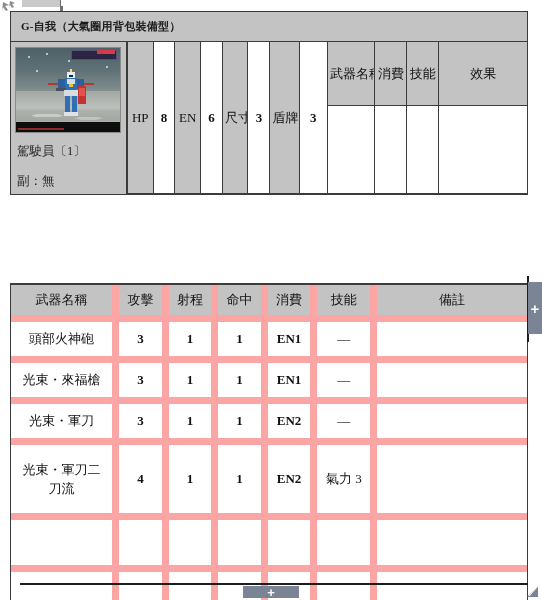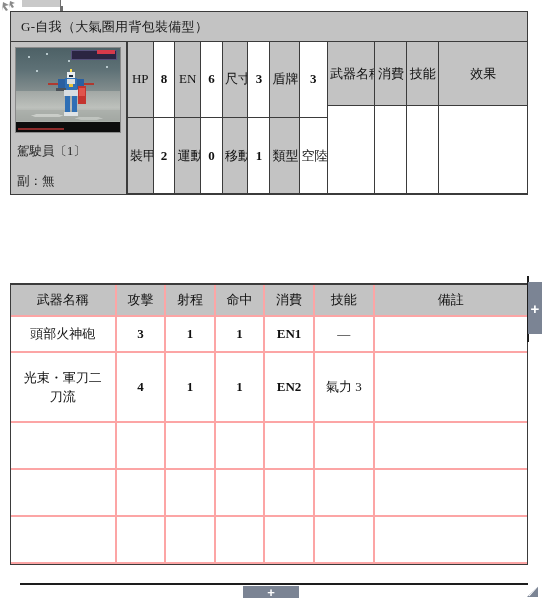--- a/index.html
+++ b/index.html
@@ -62,22 +62,22 @@
   .title-bar {
     height: 30px;
     background: #c3c3c3;
     border-bottom: 1px solid #3b3b3b;
     display: flex;
     align-items: center;
     padding: 0 10px;
     box-sizing: border-box;
   }
   .title-text {
-    font-size: 13px;
-    font-weight: normal;
+    font-size: 11px;
+    font-weight: bold;
     color: #1a1a1a;
     letter-spacing: .3px;
     white-space: nowrap;
   }
 
   
   .body-row {
     display: flex;
     align-items: stretch;
   }
@@ -213,21 +213,21 @@
     border-top: 2px solid #3b3b3b;
     box-sizing: border-box;
     background: #ffffff;
   }
   table.weapons {
     border-collapse: collapse;
     table-layout: fixed;
     width: 100%;
   }
   table.weapons td {
-    border: 2px solid #fca5a5;
+    border: 7px solid #fca5a5;
     text-align: center;
     vertical-align: middle;
     font-size: 13px;
     color: #111111;
     height: 34px;
     padding: 0 2px;
     overflow: hidden;
   }
   table.weapons tr:first-child td { border-top: none; }
   table.weapons tr td:first-child { border-left: none; }
@@ -385,30 +385,20 @@
           <tr>
             <td class="hdr">HP</td>
             <td class="val">8</td>
             <td class="hdr">EN</td>
             <td class="val">6</td>
             <td class="hdr">尺寸</td>
             <td class="val">3</td>
             <td class="hdr">盾牌</td>
             <td class="val">3</td>
           </tr>
-          <tr>
-            <td class="hdr">裝甲</td>
-            <td class="val">2</td>
-            <td class="hdr">運動</td>
-            <td class="val">0</td>
-            <td class="hdr">移動</td>
-            <td class="val">1</td>
-            <td class="hdr">類型</td>
-            <td class="valn">空陸</td>
-          </tr>
         </tbody>
       </table>
 
       <table class="grid spec-table">
         <colgroup>
           <col style="width:23.8%">
             <col style="width:16.0%">
           <col style="width:16.0%">
             <col style="width:44.2%">
         </colgroup>
@@ -457,21 +447,39 @@
       <tr>
         <td class="wname">頭部火神砲</td>
         <td class="wnum">3</td>
         <td class="wnum">1</td>
         <td class="wnum">1</td>
         <td class="wnum">EN1</td>
         <td>—</td>
         <td></td>
       </tr>
 
-
+      <tr>
+        <td class="wname">光束・來福槍</td>
+        <td class="wnum">3</td>
+        <td class="wnum">1</td>
+        <td class="wnum">1</td>
+        <td class="wnum">EN1</td>
+        <td>—</td>
+        <td></td>
+      </tr>
+
+      <tr>
+        <td class="wname">光束・軍刀</td>
+        <td class="wnum">3</td>
+        <td class="wnum">1</td>
+        <td class="wnum">1</td>
+        <td class="wnum">EN2</td>
+        <td>—</td>
+        <td></td>
+      </tr>
 
       <tr class="thick-top">
         <td class="wname tall">
           <span>光束・軍刀二</span><br>
           <span>刀流</span>
         </td>
         <td class="wnum tall">4</td>
         <td class="wnum tall">1</td>
         <td class="wnum tall">1</td>
         <td class="wnum tall">EN2</td>

